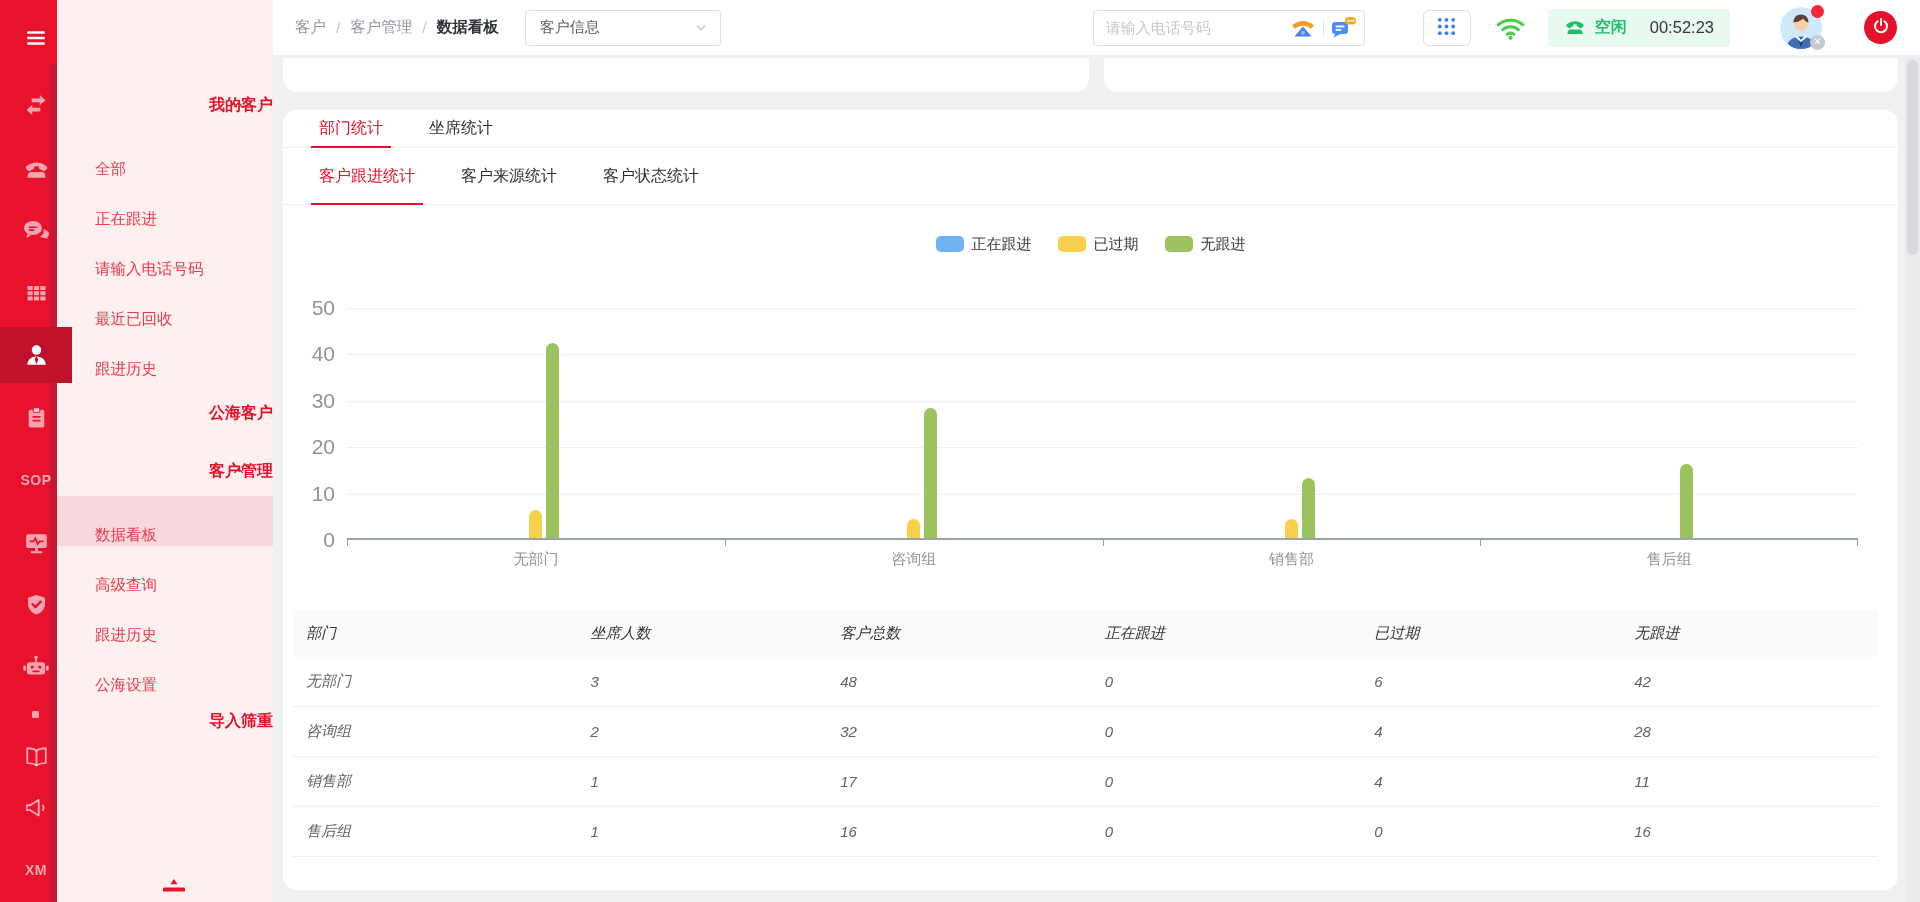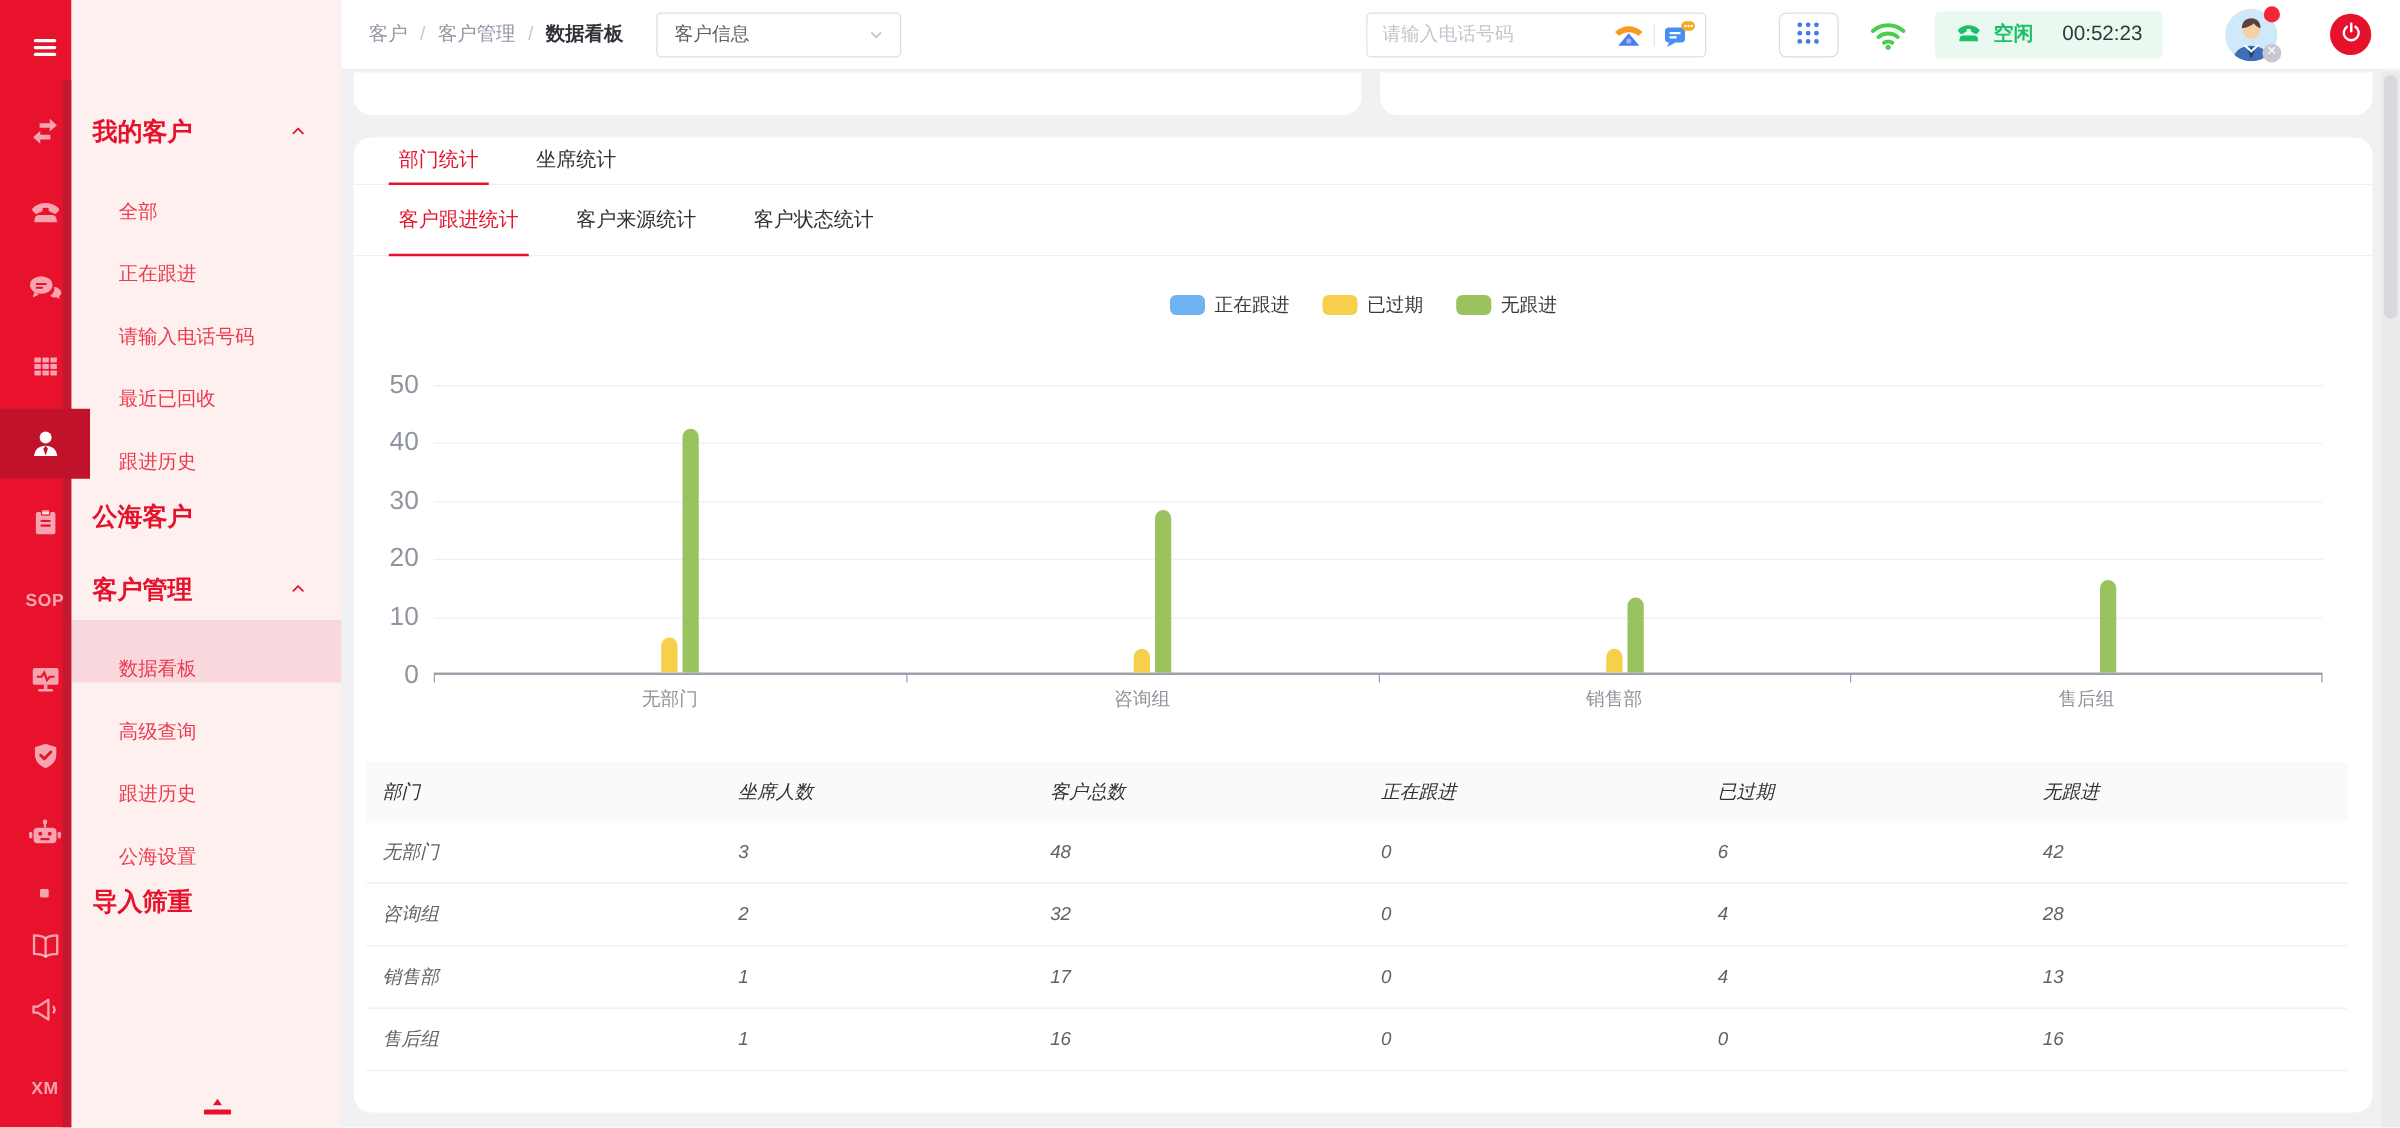--- a/index.html
+++ b/index.html
@@ -12,21 +12,21 @@
   .rail-item { position:absolute; left:0; width:72px; height:56px; display:flex; align-items:center; justify-content:center;
                color:rgba(255,255,255,.62); cursor:pointer; --tie:#e8122d; }
   .rail-item.bright { color:#ffffff; }
   .rail-item.active { background:#c1122b; color:#ffffff; --tie:#c1122b; }
   .rail-text { font-weight:bold; font-size:14px; letter-spacing:.5px; }
 
   
   .sidebar { position:absolute; left:57px; top:0; width:216px; height:902px; background:#fdf0ee; z-index:4; }
   .side-menu { padding-top:80px; }
   .m-group { height:50px; display:flex; align-items:center; padding-left:17px; color:var(--accent,#e6122c);
-             font-weight:bold; font-size:20px; position:relative; cursor:pointer; }
+             font-weight:bold; font-size:16px; position:relative; cursor:pointer;justify-content:flex-end; }
   .m-child { height:50px; display:flex; align-items:flex-end; padding-left:38px; color:#ec3a50; font-size:15.5px; cursor:pointer; }
   .m-child.active { background:#f8d8dc; }
   .mt8 { margin-top:8px; }
   .chev { position:absolute; right:28px; top:50%; transform:translateY(-50%); display:flex; color:var(--accent,#e6122c); }
   .collapse-handle { position:absolute; bottom:9px; left:106px; cursor:pointer; display:flex; }
 
   
   .page { position:absolute; left:273px; top:0; right:0; height:902px; }
   .topbar { height:55px; background:#fff; display:flex; align-items:center; padding:0 23px 0 22px; position:relative; z-index:2; }
   .breadcrumb { display:flex; align-items:center; gap:10px; font-size:15.5px; white-space:nowrap; }
@@ -513,21 +513,21 @@
           <div class="t-cell">0</div>
           <div class="t-cell">4</div>
           <div class="t-cell">28</div>
         </div>
         <div class="t-row">
           <div class="t-cell">销售部</div>
           <div class="t-cell">1</div>
           <div class="t-cell">17</div>
           <div class="t-cell">0</div>
           <div class="t-cell">4</div>
-          <div class="t-cell">13</div>
+          <div class="t-cell">11</div>
         </div>
         <div class="t-row">
           <div class="t-cell">售后组</div>
           <div class="t-cell">1</div>
           <div class="t-cell">16</div>
           <div class="t-cell">0</div>
           <div class="t-cell">0</div>
           <div class="t-cell">16</div>
         </div>
       </div>

